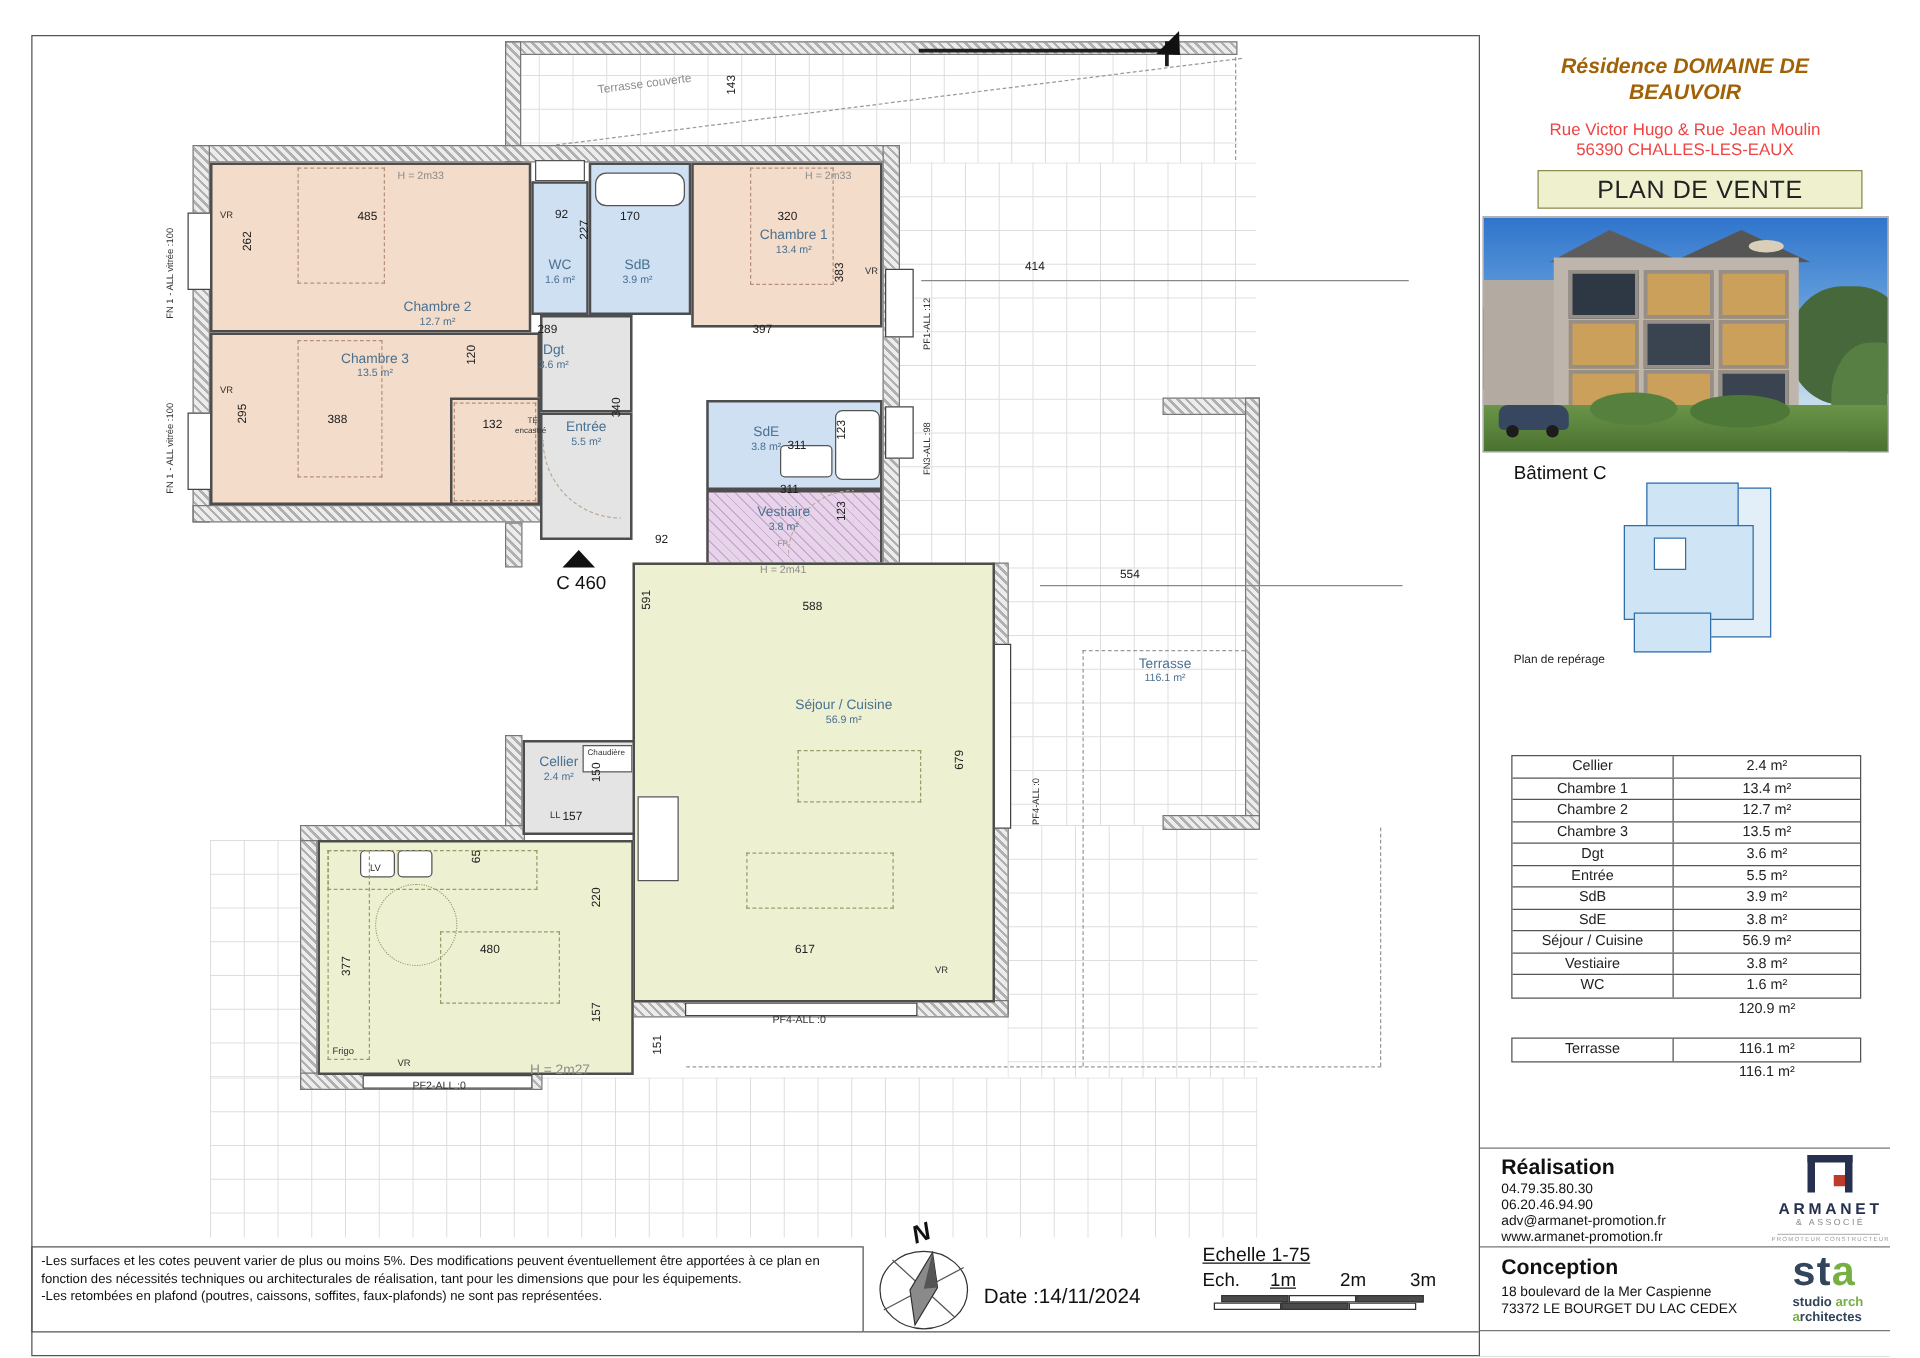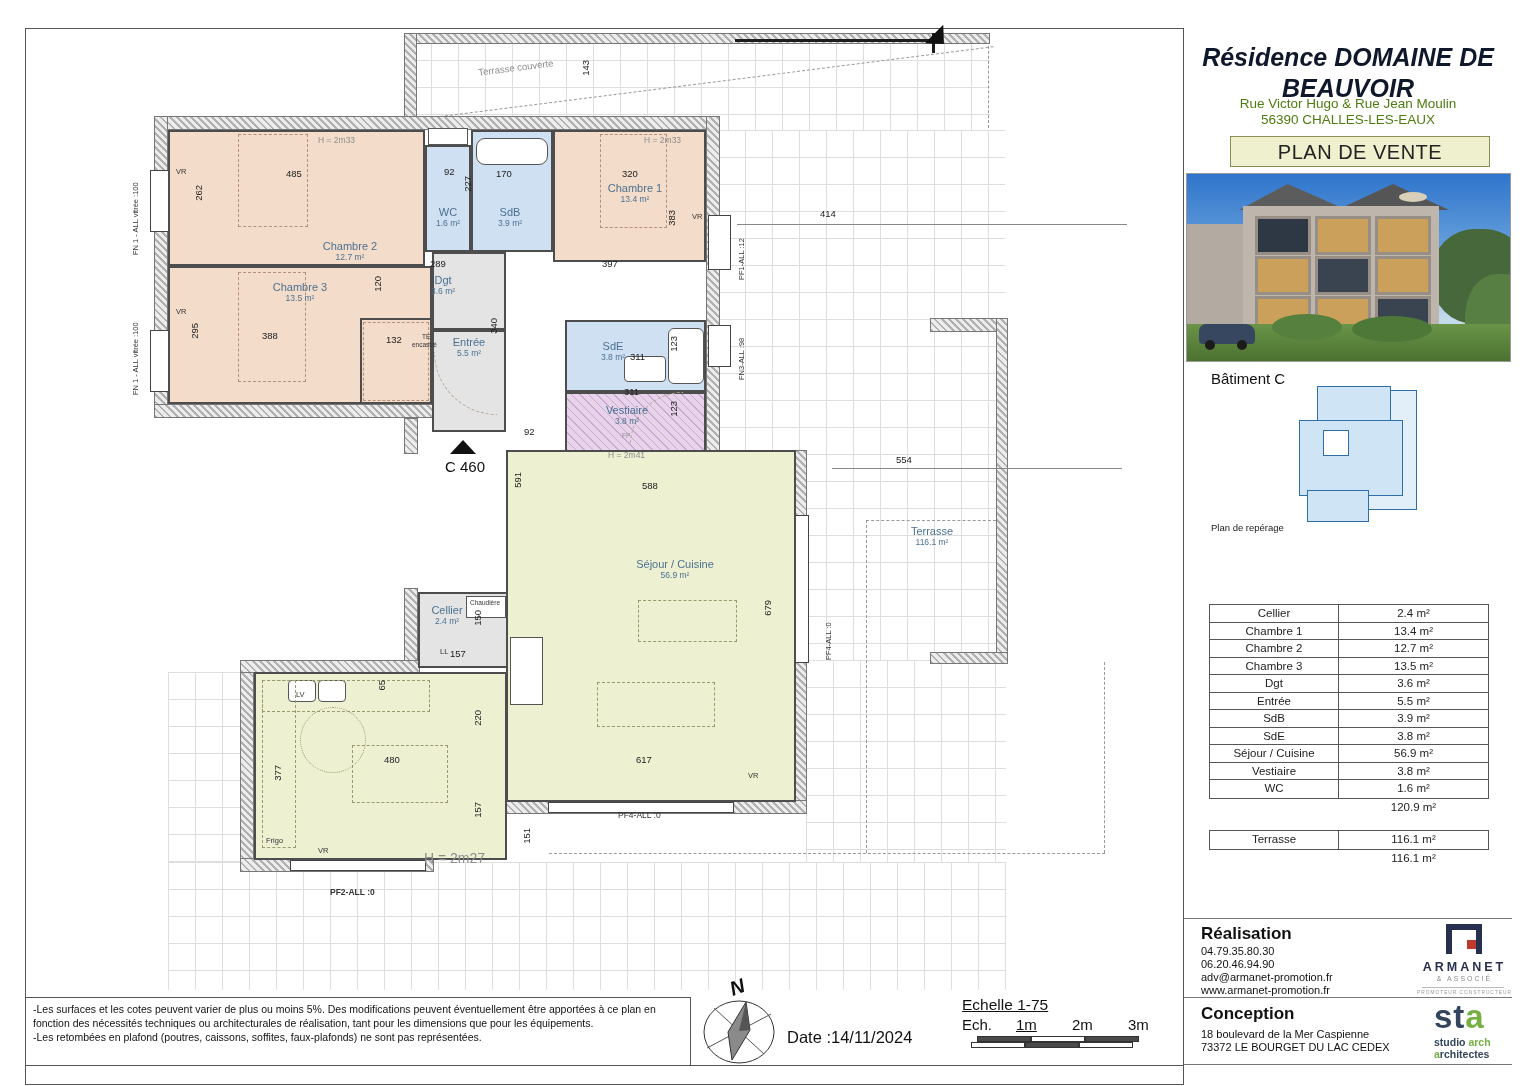--- a/index.html
+++ b/index.html
@@ -28,22 +28,22 @@
   .dl{position:absolute;border-top:1.5px dashed #999;}
   .dlv{position:absolute;border-left:1.5px dashed #999;}
   .dimline{position:absolute;border-top:1px solid #888;}
   .white{position:absolute;background:#fff;border:1.2px solid #555;box-sizing:border-box;}
   .window{position:absolute;background:#fff;border:1px solid #444;box-sizing:border-box;}
   .blk{position:absolute;background:#1d1d1d;}
   .tri{position:absolute;width:0;height:0;border-left:13px solid transparent;border-right:13px solid transparent;border-bottom:14px solid #111;}
   .arc{position:absolute;border:1px dashed #b9a894;border-right:none;border-top:none;border-radius:0 0 0 100%;}
   
   .panel{position:absolute;left:1183px;top:28px;width:329px;height:1057px;border-left:1px solid #555;box-sizing:border-box;background:#fff;}
-  .ptitle{position:absolute;left:0;right:0;text-align:center;font-weight:bold;font-style:italic;font-size:25px;color:#0f172a;line-height:1.25;}
-  .paddr{position:absolute;left:0;right:0;text-align:center;font-size:13.5px;color:#4d7c0f;}
+  .ptitle{position:absolute;left:0;right:0;text-align:center;font-weight:bold;font-style:italic;font-size:17px;color:#a16207;line-height:1.25;}
+  .paddr{position:absolute;left:0;right:0;text-align:center;font-size:13.5px;color:#ef4444;}
   .pdv{position:absolute;left:22px;right:22px;height:31px;background:#eef0ce;border:1px solid #8c8c55;text-align:center;font-size:20px;color:#222;line-height:31px;letter-spacing:.5px;box-sizing:border-box;}
   .sechead{position:absolute;font-weight:bold;font-size:17px;color:#111;}
   .sline{position:absolute;font-size:11px;color:#111;}
   .hr{position:absolute;border-top:1px solid #777;left:0;right:0;}
   .tblhead{position:absolute;background:#eef0ce;border:1px solid #8c8c55;text-align:center;font-size:13.5px;color:#111;box-sizing:border-box;}
   .tbl{position:absolute;border:1px solid #555;box-sizing:border-box;}
   .trow{display:flex;height:17.5px;border-bottom:1px solid #555;box-sizing:border-box;}
   .trow:last-child{border-bottom:none;}
   .tc1{width:129px;border-right:1px solid #555;text-align:center;font-size:11.5px;line-height:17px;box-sizing:border-box;}
   .tc2{flex:1;text-align:center;font-size:11.5px;line-height:17px;}
@@ -240,29 +240,29 @@
   <div class="dim v" style="left:376px;top:680px;">65</div>
   <div class="dim v" style="left:472px;top:710px;">220</div>
   <div class="dim v" style="left:272px;top:765px;">377</div>
   <div class="dim v" style="left:472px;top:802px;">157</div>
   <div class="dim v" style="left:521px;top:828px;">151</div>
   <div class="dim v" style="left:580px;top:60px;">143</div>
 
   <div class="tag gray" style="left:318px;top:135px;font-size:8.5px;">H = 2m33</div>
   <div class="tag gray" style="left:644px;top:135px;font-size:8.5px;">H = 2m33</div>
   <div class="tag gray" style="left:608px;top:450px;font-size:8.5px;">H = 2m41</div>
-  <div class="tag gray" style="left:424px;top:850px;font-size:14px;">H = 2m27</div>
+  <div class="tag gray" style="left:424px;top:850px;font-size:11px;">H = 2m27</div>
 
   <div class="tag v" style="left:131px;top:160px;height:95px;">FN 1 - ALL vitrée :100</div>
   <div class="tag v" style="left:131px;top:300px;height:95px;">FN 1 - ALL vitrée :100</div>
   <div class="tag v" style="left:737px;top:200px;height:80px;">PF1-ALL :12</div>
   <div class="tag v" style="left:737px;top:300px;height:80px;">FN3-ALL :98</div>
   <div class="tag v" style="left:824px;top:575px;height:85px;">PF4-ALL :0</div>
   <div class="tag" style="left:618px;top:810px;font-size:8.5px;">PF4-ALL :0</div>
-  <div class="tag" style="left:330px;top:887px;font-size:8.5px;font-weight:bold;">PF2-ALL :0</div>
+  <div class="tag" style="left:330px;top:863px;font-size:8.5px;">PF2-ALL :0</div>
   <div class="tag" style="left:176px;top:167px;">VR</div>
   <div class="tag" style="left:176px;top:307px;">VR</div>
   <div class="tag" style="left:692px;top:212px;">VR</div>
   <div class="tag" style="left:748px;top:771px;">VR</div>
   <div class="tag" style="left:318px;top:846px;">VR</div>
   <div class="tag tiny" style="left:422px;top:333px;">TE</div>
   <div class="tag tiny" style="left:412px;top:341px;">encastré</div>
   <div class="tag" style="left:440px;top:647px;">LL</div>
   <div class="tag" style="left:296px;top:690px;">LV</div>
   <div class="tag" style="left:266px;top:836px;">Frigo</div>

